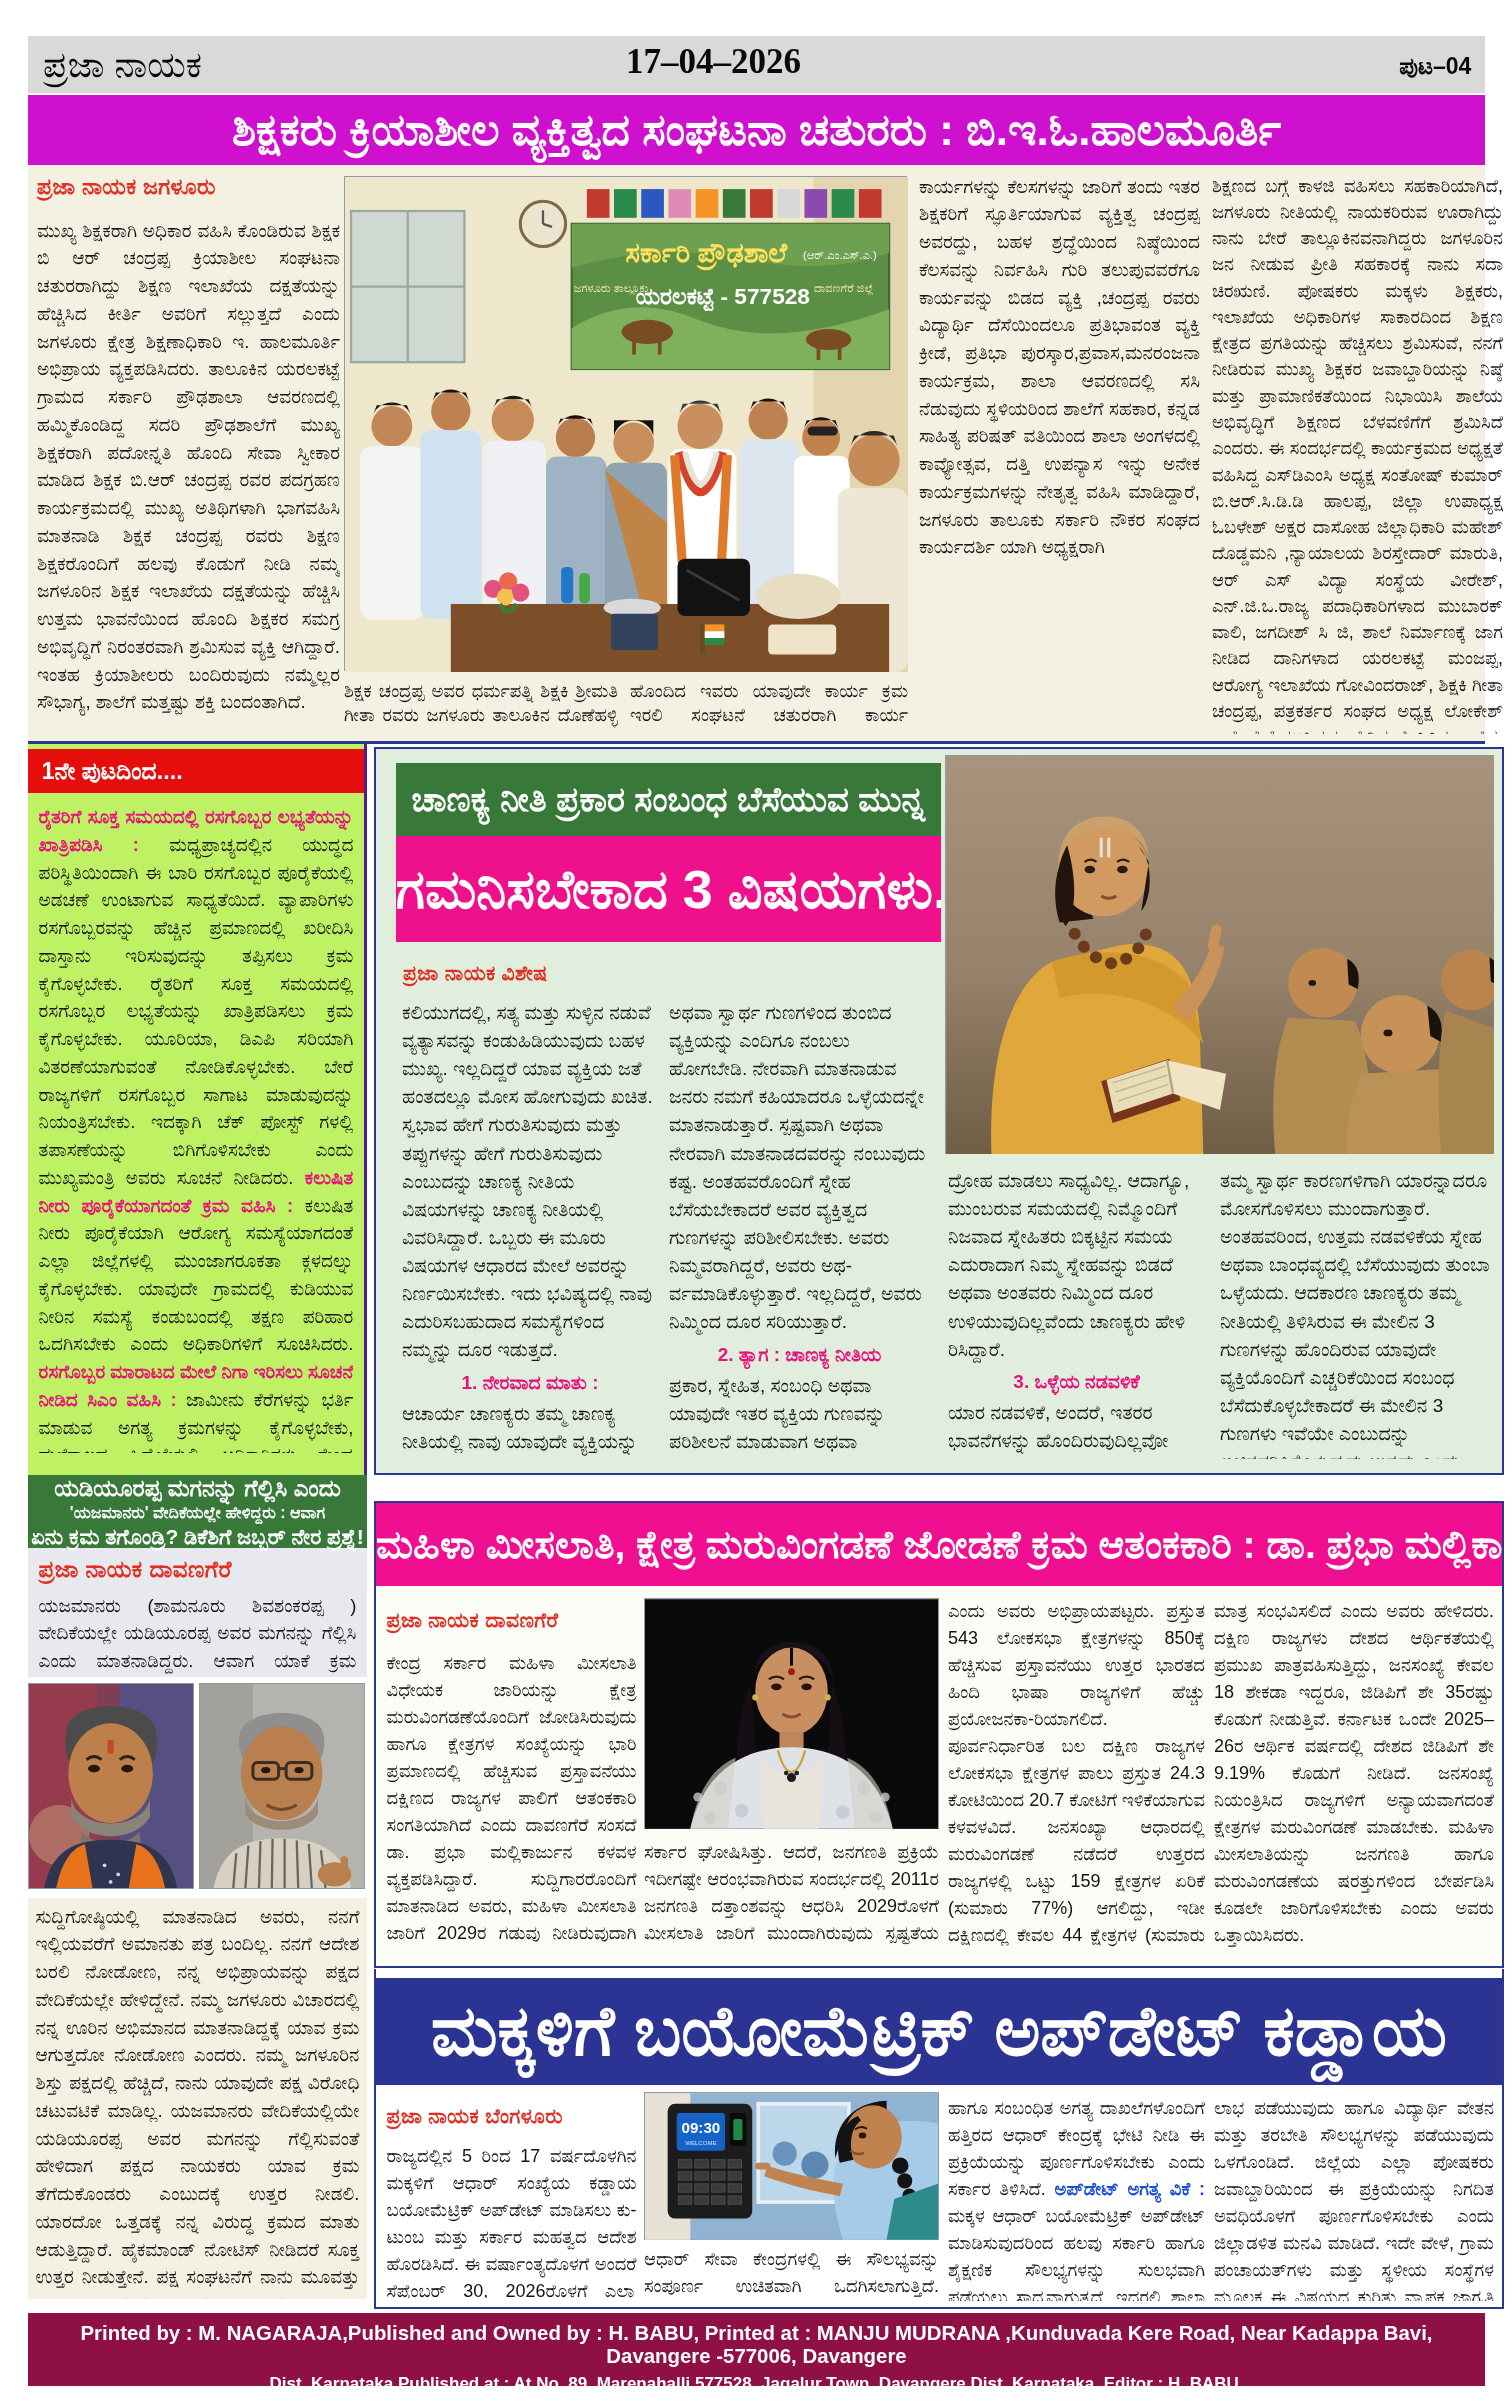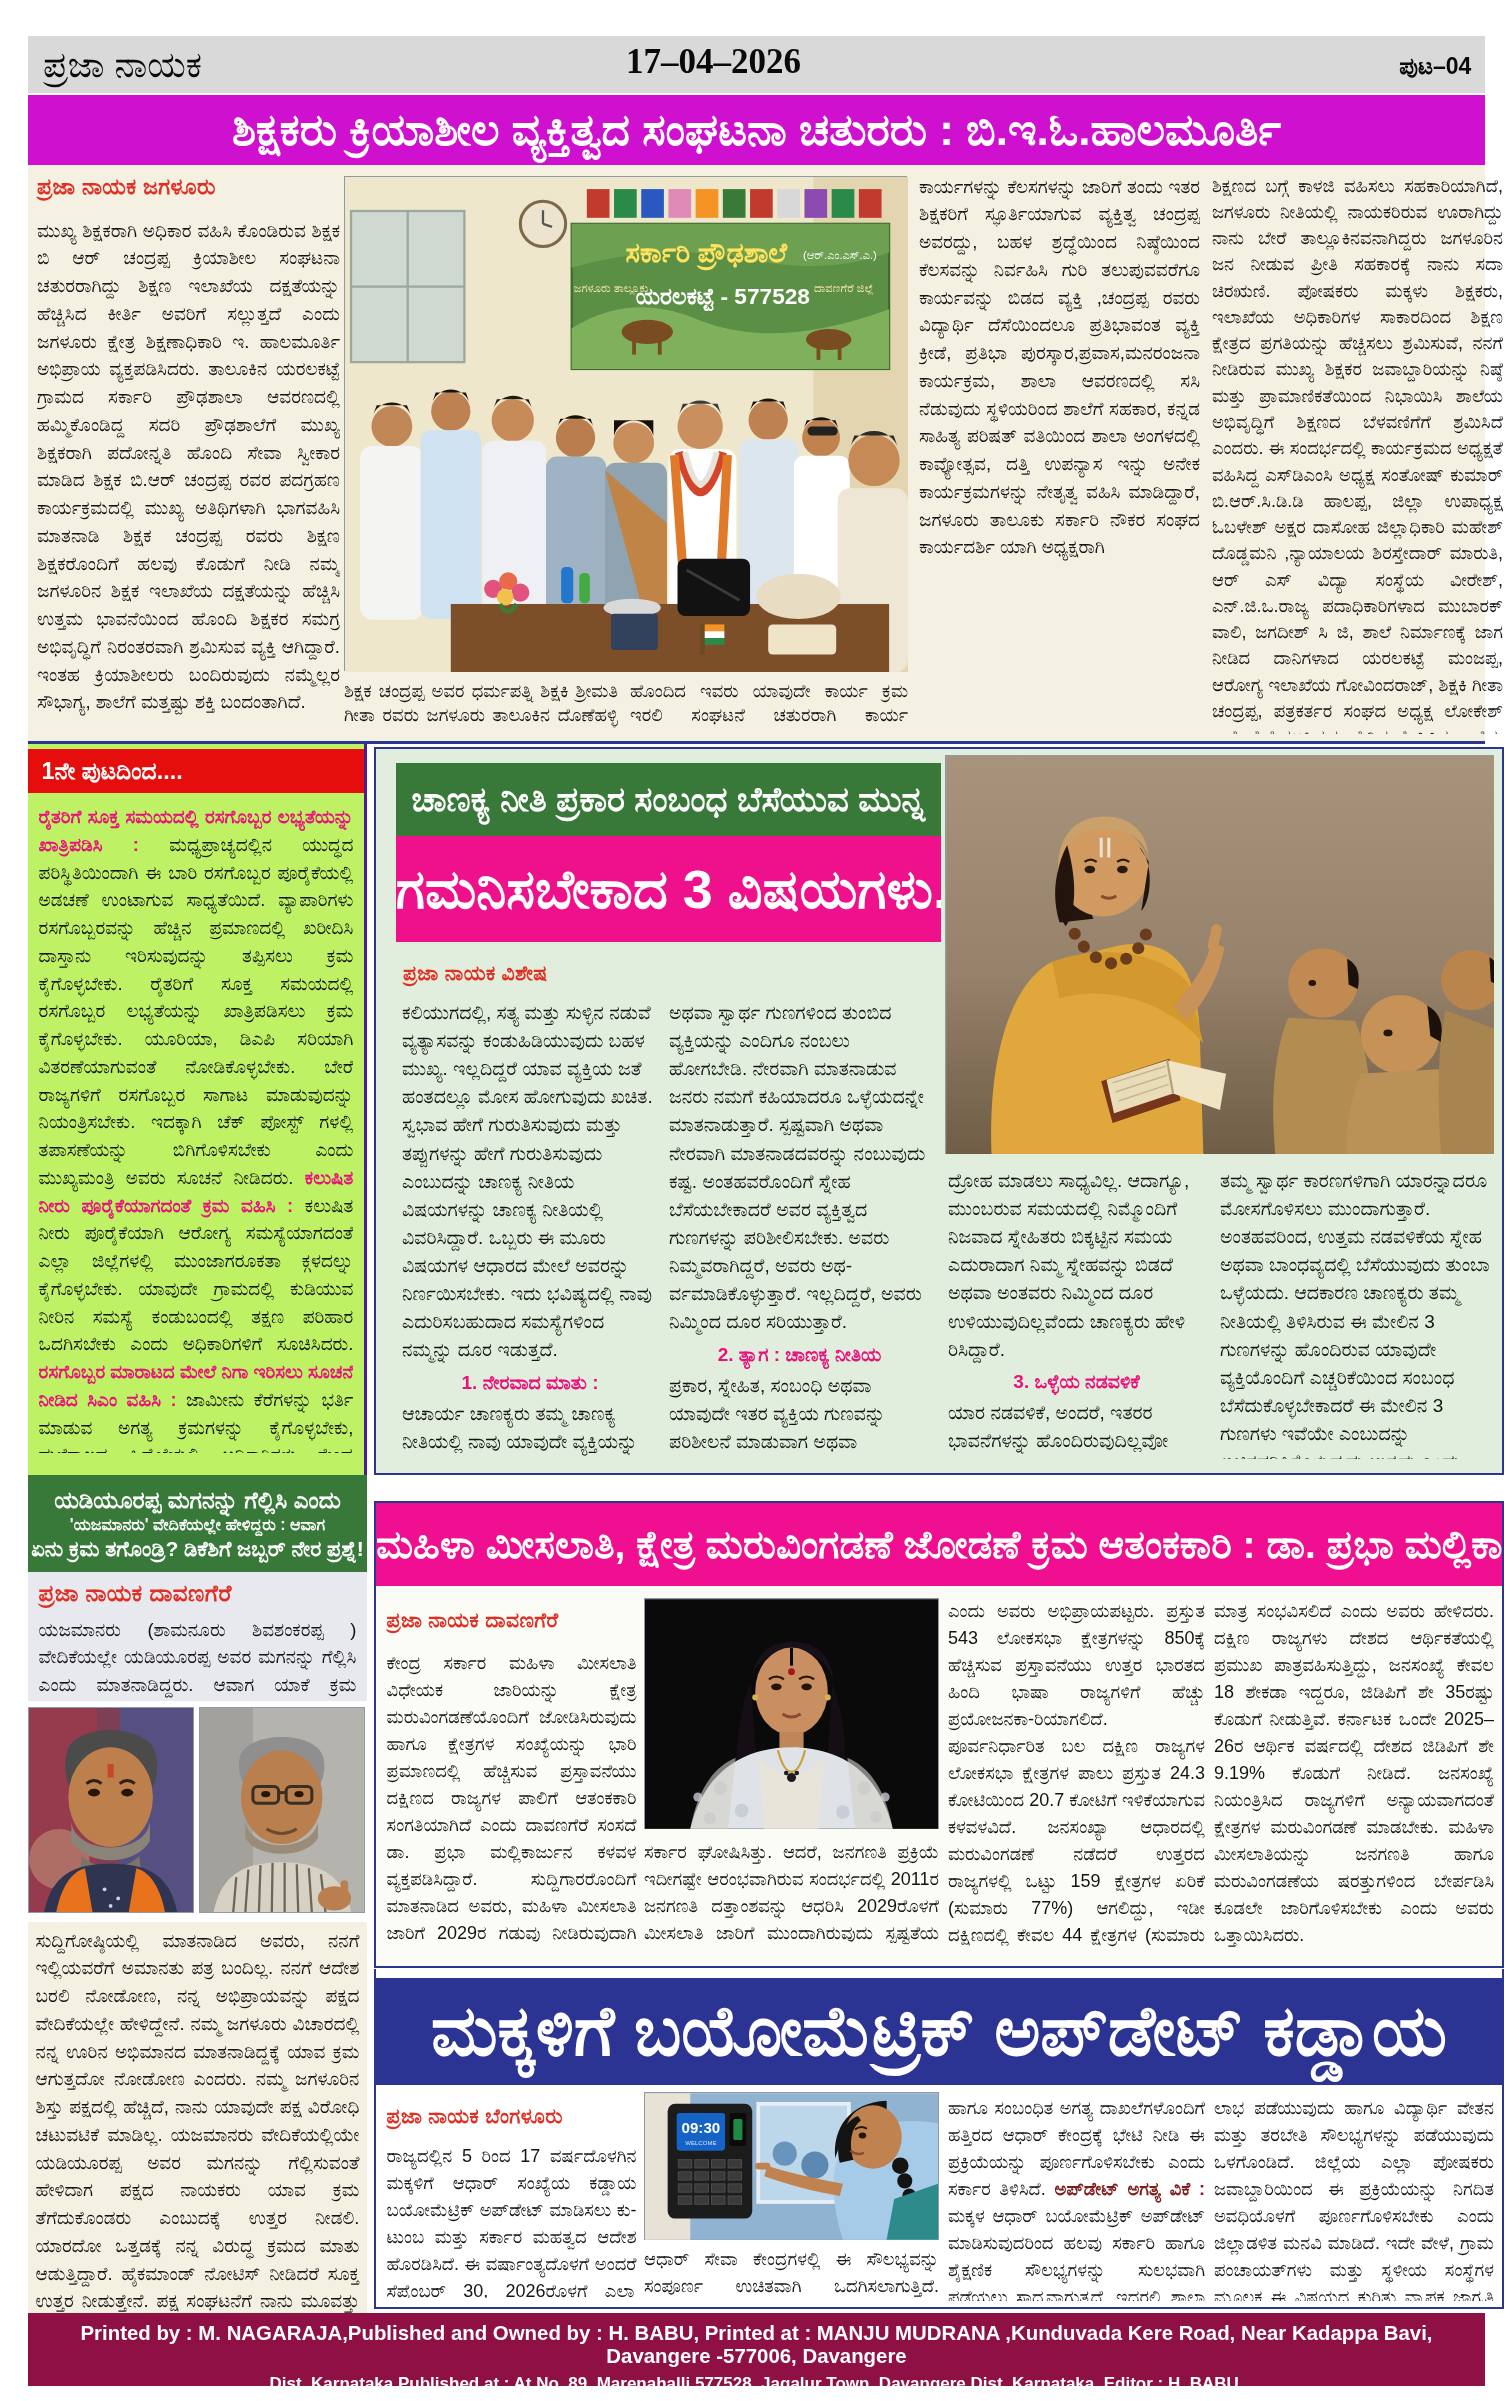--- a/index.html
+++ b/index.html
@@ -1,21 +1,21 @@
 <!DOCTYPE html>
 <html style="font-size:12px"><head>
 <meta charset="utf-8">
 <style>
   html,body{margin:0;padding:0;background:#ffffff;}
   body{width:1513px;height:2401px;position:relative;font-family:"Liberation Sans","DejaVu Sans",sans-serif;}
   .abs{position:absolute;}
   .body-txt{font-size:18.5px;line-height:1.5;color:#141414;text-align:justify;overflow:hidden;}
   .byline{font-size:22px;font-weight:bold;color:#e03024;letter-spacing:0.4px;}
   .lead-pink{color:#e8127d;font-weight:bold;}
-  .lead-red{color:#7f1d1d;font-weight:bold;}
+  .lead-red{color:#1d4ed8;font-weight:bold;}
   .numhead{display:block;text-align:center;color:#e8127d;font-weight:bold;margin:4.5px 0 3px 0;}
   .whitehead{color:#ffffff;font-weight:bold;text-align:center;overflow:hidden;white-space:nowrap;}
   .photo-frame{border:0.8px solid #8f9aa5;box-sizing:border-box;background:#ddd;}
   svg{display:block;}
 </style>
 </head>
 <body>
 
 <div class="abs" style="left:28px;top:36px;width:1457px;height:57px;background:#d9d9d9;">
   <span class="abs" style="left:15px;top:7.6px;font-size:36px;font-weight:normal;color:#0a0a0a;">ಪ್ರಜಾ ನಾಯಕ</span>
@@ -271,21 +271,21 @@
     <span>ದ್ರೋಹ ಮಾಡಲು ಸಾಧ್ಯವಿಲ್ಲ. ಆದಾಗ್ಯೂ, ಮುಂಬರುವ ಸಮಯದಲ್ಲಿ ನಿಮ್ಮೊಂದಿಗೆ ನಿಜವಾದ ಸ್ನೇಹಿತರು ಬಿಕ್ಕಟ್ಟಿನ ಸಮಯ ಎದುರಾದಾಗ ನಿಮ್ಮ ಸ್ನೇಹವನ್ನು ಬಿಡದೆ ಅಥವಾ ಅಂತವರು ನಿಮ್ಮಿಂದ ದೂರ ಉಳಿಯುವುದಿಲ್ಲವೆಂದು ಚಾಣಕ್ಯರು ಹೇಳಿ ರಿಸಿದ್ದಾರೆ.</span>
     <span class="numhead">3. ಒಳ್ಳೆಯ ನಡವಳಿಕೆ</span>
     <span>ಯಾರ ನಡವಳಿಕೆ, ಅಂದರೆ, ಇತರರ ಭಾವನೆಗಳನ್ನು ಹೊಂದಿರುವುದಿಲ್ಲವೋ ಯಾವಾಗಲೂ ನಿಮ್ಮನ್ನು ಮೋಸಗೊಳಿಸಲು ಸಾಧ್ಯವಿಲ್ಲ. ಇತರರ ಬಗ್ಗೆ ಕೆಟ್ಟದಾಗಿ ಯೋಚಿಸುವವರ ಕಾರ್ಯಗಳು ಸಹ ಕೆಟ್ಟದ್ದಾಗಿಯೇ ಇರುತ್ತದೆ. ಅಂತಹ ವ್ಯಕ್ತಿಗಳು</span>
   </div>
   <div class="abs" style="left:844px;top:418px;width:274px;height:292px;font-size:19px;line-height:1.48;color:#141414;overflow:hidden;">
     <span>ತಮ್ಮ ಸ್ವಾರ್ಥ ಕಾರಣಗಳಿಗಾಗಿ ಯಾರನ್ನಾದರೂ ಮೋಸಗೊಳಿಸಲು ಮುಂದಾಗುತ್ತಾರೆ. ಅಂತಹವರಿಂದ, ಉತ್ತಮ ನಡವಳಿಕೆಯ ಸ್ನೇಹ ಅಥವಾ ಬಾಂಧವ್ಯದಲ್ಲಿ ಬೆಸೆಯುವುದು ತುಂಬಾ ಒಳ್ಳೆಯದು. ಆದಕಾರಣ ಚಾಣಕ್ಯರು ತಮ್ಮ ನೀತಿಯಲ್ಲಿ ತಿಳಿಸಿರುವ ಈ ಮೇಲಿನ 3 ಗುಣಗಳನ್ನು ಹೊಂದಿರುವ ಯಾವುದೇ ವ್ಯಕ್ತಿಯೊಂದಿಗೆ ಎಚ್ಚರಿಕೆಯಿಂದ ಸಂಬಂಧ ಬೆಸೆದುಕೊಳ್ಳಬೇಕಾದರೆ ಈ ಮೇಲಿನ 3 ಗುಣಗಳು ಇವೆಯೇ ಎಂಬುದನ್ನು ಖಚಿತಪಡಿಸಿಕೊಳ್ಳುವುದು ಉತ್ತಮ ಎಂದು ಚಾಣಕ್ಯರು ತಿಳಿಸಿದ್ದಾರೆ.</span>
   </div>
 </div>
 
 <div class="abs" style="left:28px;top:1475px;width:339px;height:834px;">
-  <div style="background:#38793a;color:#fff;font-weight:bold;text-align:center;padding:12px 3px;height:73px;">
+  <div style="background:#38793a;color:#fff;font-weight:bold;text-align:center;padding:0 3px;height:73px;">
     <div style="font-size:23px;line-height:26px;">ಯಡಿಯೂರಪ್ಪ ಮಗನನ್ನು ಗೆಲ್ಲಿಸಿ ಎಂದು</div>
     <div style="font-size:16px;line-height:24px;">'ಯಜಮಾನರು' ವೇದಿಕೆಯಲ್ಲೇ ಹೇಳಿದ್ದರು : ಆವಾಗ</div>
     <div style="font-size:21px;line-height:24px;">ಏನು ಕ್ರಮ ತಗೊಂಡ್ರಿ? ಡಿಕೆಶಿಗೆ ಜಬ್ಬರ್ ನೇರ ಪ್ರಶ್ನೆ!</div>
   </div>
   <div style="background:#e8e8ef;padding:7.6px 10.6px;height:129px;box-sizing:border-box;">
     <div class="byline" style="font-size:23px;">ಪ್ರಜಾ ನಾಯಕ ದಾವಣಗೆರೆ</div>
     <div class="body-txt" style="margin-top:9px;height:82px;">ಯಜಮಾನರು (ಶಾಮನೂರು ಶಿವಶಂಕರಪ್ಪ ) ವೇದಿಕೆಯಲ್ಲೇ ಯಡಿಯೂರಪ್ಪ ಅವರ ಮಗನನ್ನು ಗೆಲ್ಲಿಸಿ ಎಂದು ಮಾತನಾಡಿದ್ದರು. ಆವಾಗ ಯಾಕೆ ಕ್ರಮ ಕೈಗೊಳ್ಳಲಿಲ್ಲ ಎಂದು ವಿಧಾನ ಪರಿಷತ್ ಸದಸ್ಯ ಆಬ್ದುಲ್ ಜಬ್ಬಾರ್ ಪ್ರಶ್ನಿಸಿದ್ದಾರೆ.</div>
   </div>
   <div style="display:flex;gap:4.5px;margin-top:6px;">
     <div class="photo-frame" style="width:166px;height:206px;">

